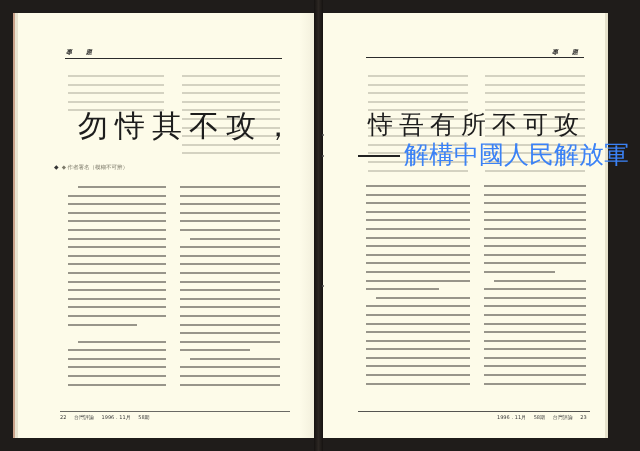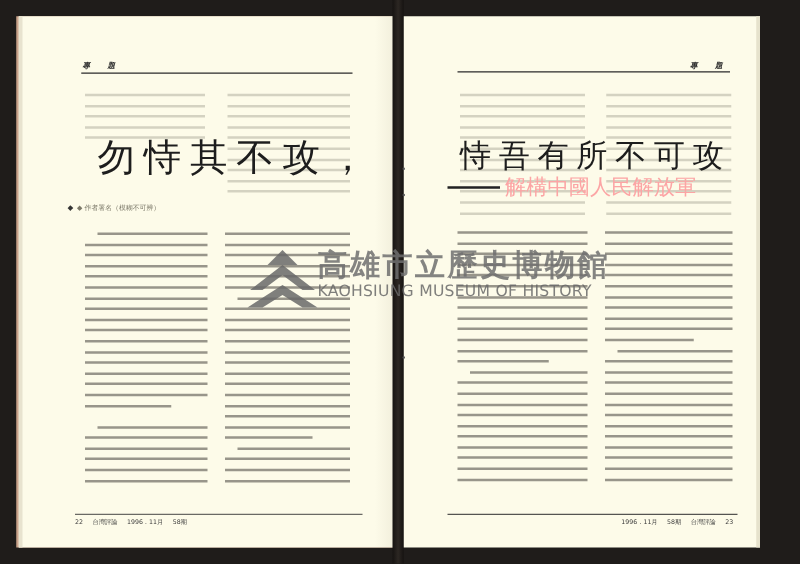--- a/index.html
+++ b/index.html
@@ -32,22 +32,22 @@
     .line.dark { background: #8d8a80; }
     .line.short { width: 70%; }
     .line.indent { margin-left: 10%; width: 90%; }
     .line.blank { background: transparent; }
 
     .headline {
       position: absolute; font-family: "DejaVu Serif", serif; color: #1d1d1d;
       letter-spacing: 7px; white-space: nowrap; font-weight: normal; margin-top: 20px;
     }
     .subtitle {
-      position: absolute; font-family: "DejaVu Sans", sans-serif; color: #fca5a5;
-      white-space: nowrap; font-size: 17px; letter-spacing: 0px;
+      position: absolute; font-family: "DejaVu Sans", sans-serif; color: #3b82f6;
+      white-space: nowrap; font-size: 25px; letter-spacing: 0px;
     }
     .dash { display: inline-block; width: 42px; height: 2px; background: #222; vertical-align: middle; margin-right: 4px; }
 
     .byline {
       position: absolute; left: 54px; top: 163px; font-size: 5.5px; color: #7b7868;
       font-family: "DejaVu Sans", sans-serif; white-space: nowrap;
     }
     .byline .bullet { color: #333; font-size: 6px; margin-right: 3px; }
 
     .footer { position: absolute; font-size: 5px; color: #3a3a3a; font-family: "DejaVu Sans", sans-serif; white-space: nowrap; }
@@ -261,22 +261,13 @@
     <span>1996．11月</span>
     <span>58期</span>
     <span>台灣評論</span>
     <span>23</span>
   </div>
 
   <div class="dot" style="left:322px; top:134px;"></div>
   <div class="dot" style="left:322px; top:155px;"></div>
   <div class="dot" style="left:322px; top:285px;"></div>
 
-  <div class="watermark">
-    <svg class="wm-logo" viewBox="0 0 60 50">
-      <polygon points="30,2 42,14 18,14" fill="rgba(105,105,105,0.85)"></polygon>
-      <polygon points="30,14 56,34 46,34 30,22 14,34 4,34" fill="rgba(105,105,105,0.85)"></polygon>
-      <polygon points="30,30 58,48 46,48 30,38 14,48 2,48" fill="rgba(105,105,105,0.85)"></polygon>
-    </svg>
-    <div class="wm-cn">高雄市立歷史博物館</div>
-    <div class="wm-en">KAOHSIUNG MUSEUM OF HISTORY</div>
-  </div>
 </div>
 
 </body></html>

